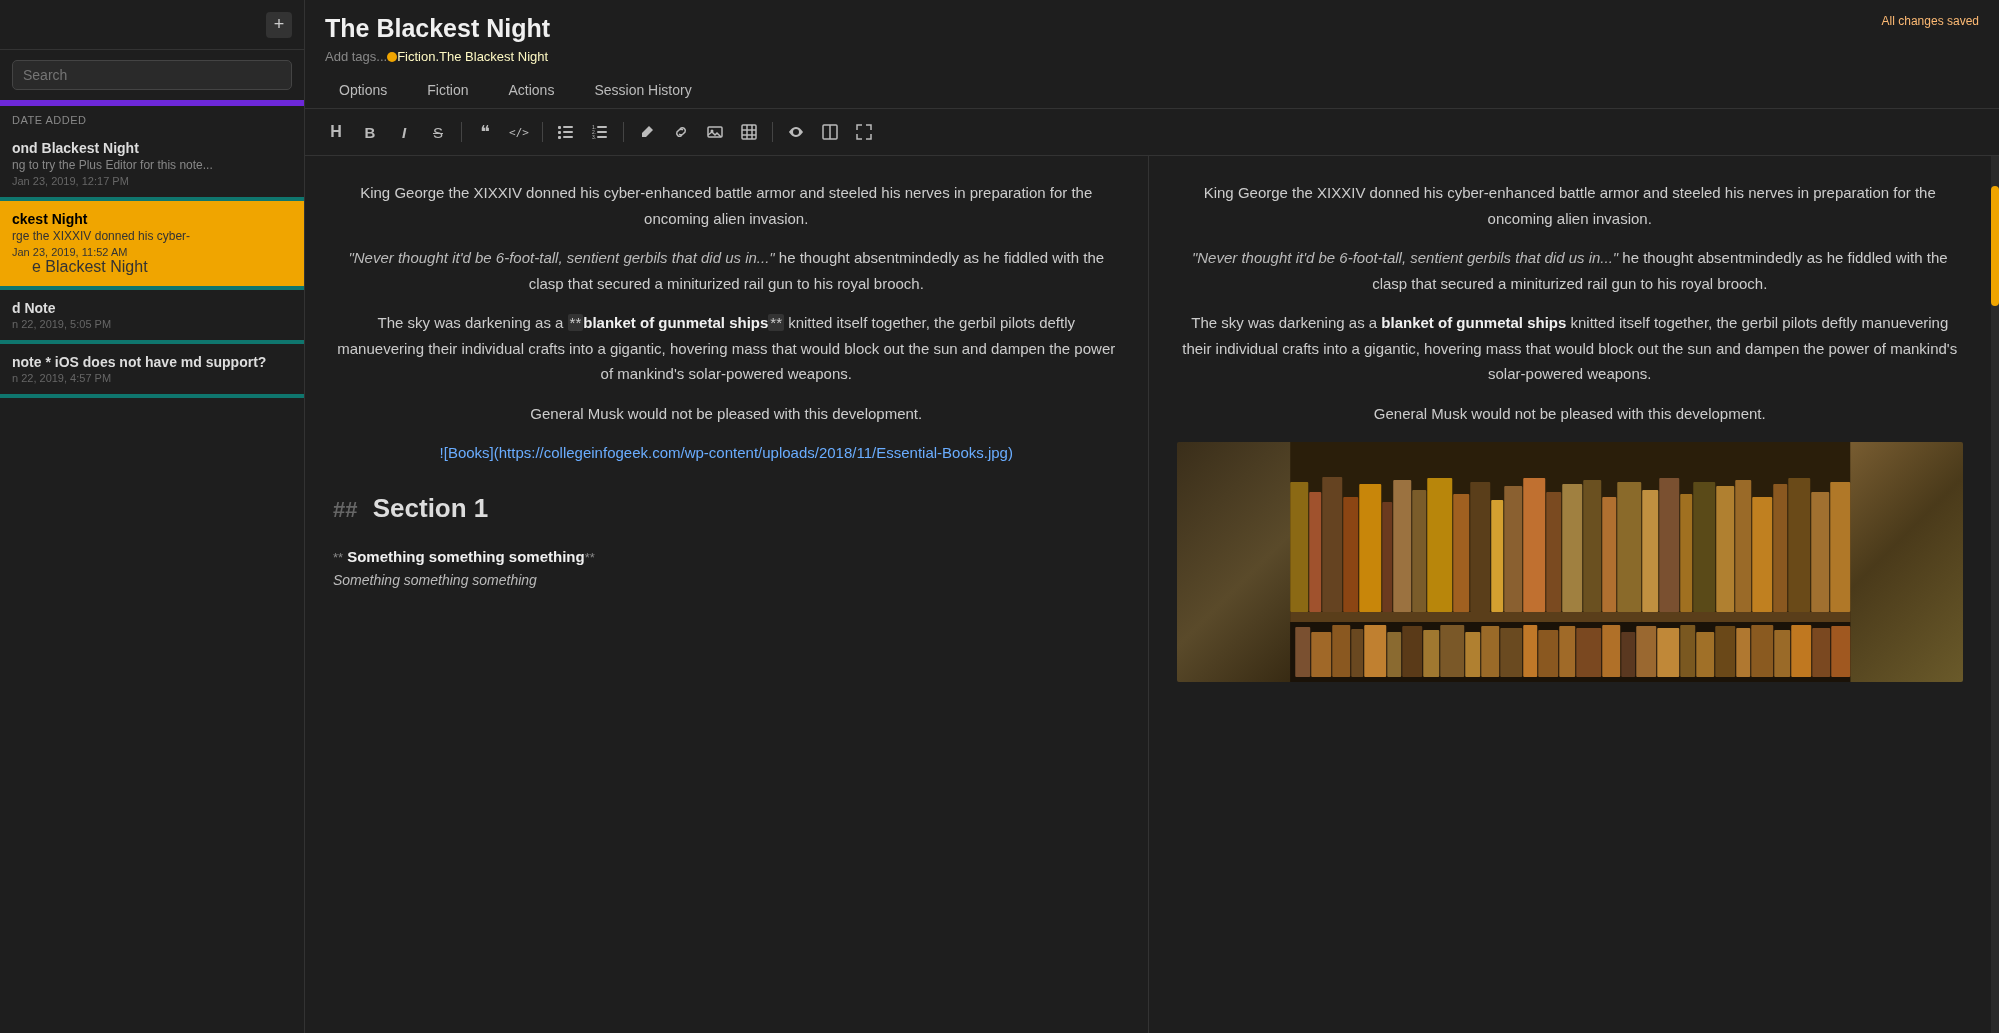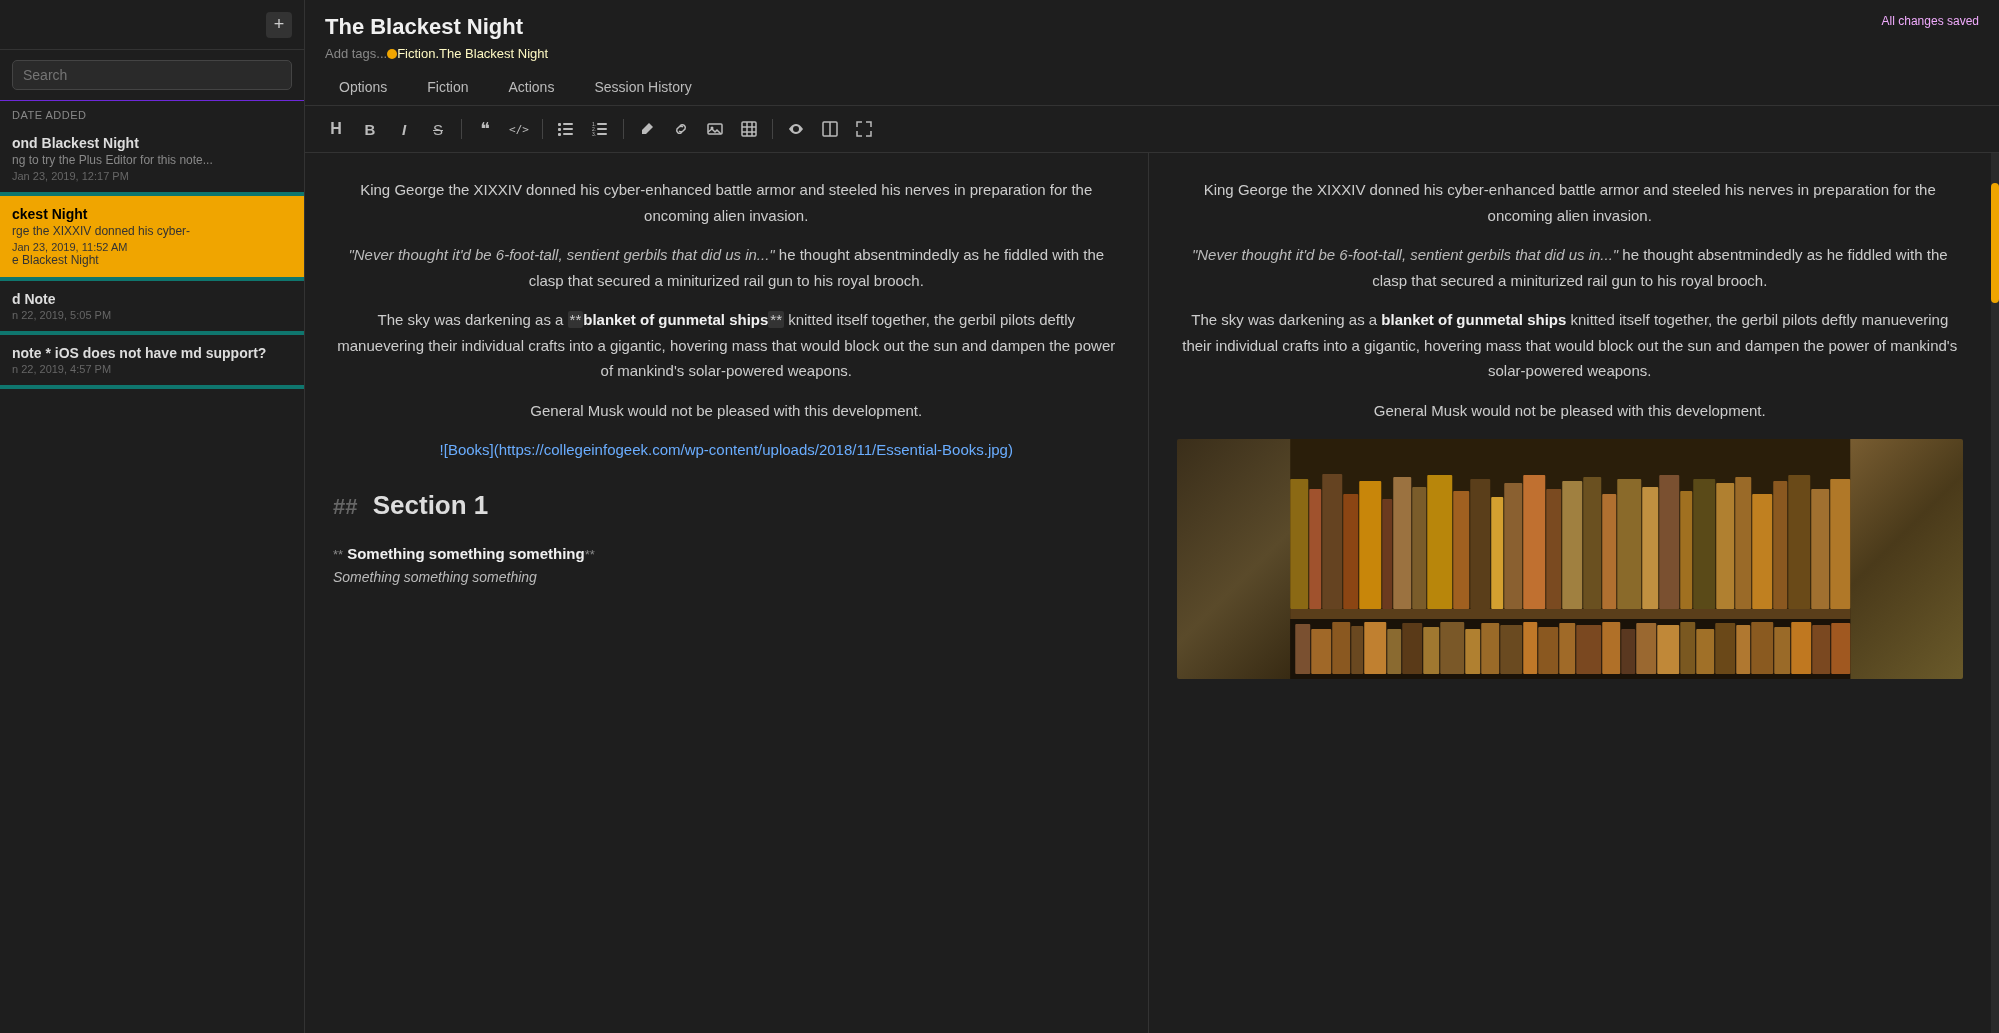--- a/index.html
+++ b/index.html
@@ -41,21 +41,21 @@
       background: #333;
       border: none;
       border-radius: 4px;
       color: #ccc;
       font-size: 18px;
       cursor: pointer;
       display: flex; align-items: center; justify-content: center;
     }
     .sidebar-search {
       padding: 10px 12px;
-      border-bottom: 1px solid #6d28d9;
+      border-bottom: 6px solid #6d28d9;
     }
     .sidebar-search input {
       width: 100%;
       background: #2a2a2a;
       border: 1px solid #444;
       border-radius: 5px;
       padding: 6px 10px;
       color: #ccc;
       font-size: 14px;
       outline: none;
@@ -94,40 +94,41 @@
       white-space: nowrap;
       overflow: hidden;
       text-overflow: ellipsis;
       margin-bottom: 3px;
     }
     .note-date {
       font-size: 11px;
       color: #666;
     }
     .note-tag {
-      font-size: 12px;
+      font-size: 16px;
       color: #666;
+      margin-left: 20px;
     }
 
     
     .main {
       flex: 1;
       display: flex;
       flex-direction: column;
       background: #1e1e1e;
       overflow: hidden;
     }
 
     
     .header {
       padding: 14px 20px 0;
       border-bottom: 1px solid #333;
     }
     .doc-title {
-      font-size: 22px;
+      font-size: 25px;
       font-weight: 700;
       color: #f0f0f0;
       margin-bottom: 6px;
     }
     .doc-meta {
       display: flex;
       align-items: center;
       margin-bottom: 10px;
     }
     .add-tags {
@@ -140,21 +141,21 @@
       border-radius: 50%;
       background: #f0a500;
       display: inline-block;
     }
     .tag-label {
       font-size: 13px;
       color: #fef9c3;
     }
     .all-changes-saved {
       font-size: 12px;
-      color: #f0abfc;
+      color: #fdba74;
       margin-left: auto;
     }
     .nav-tabs {
       display: flex;
       gap: 12px;
     }
     .nav-tab {
       font-size: 14px;
       color: #bbb;
       padding: 8px 14px;

